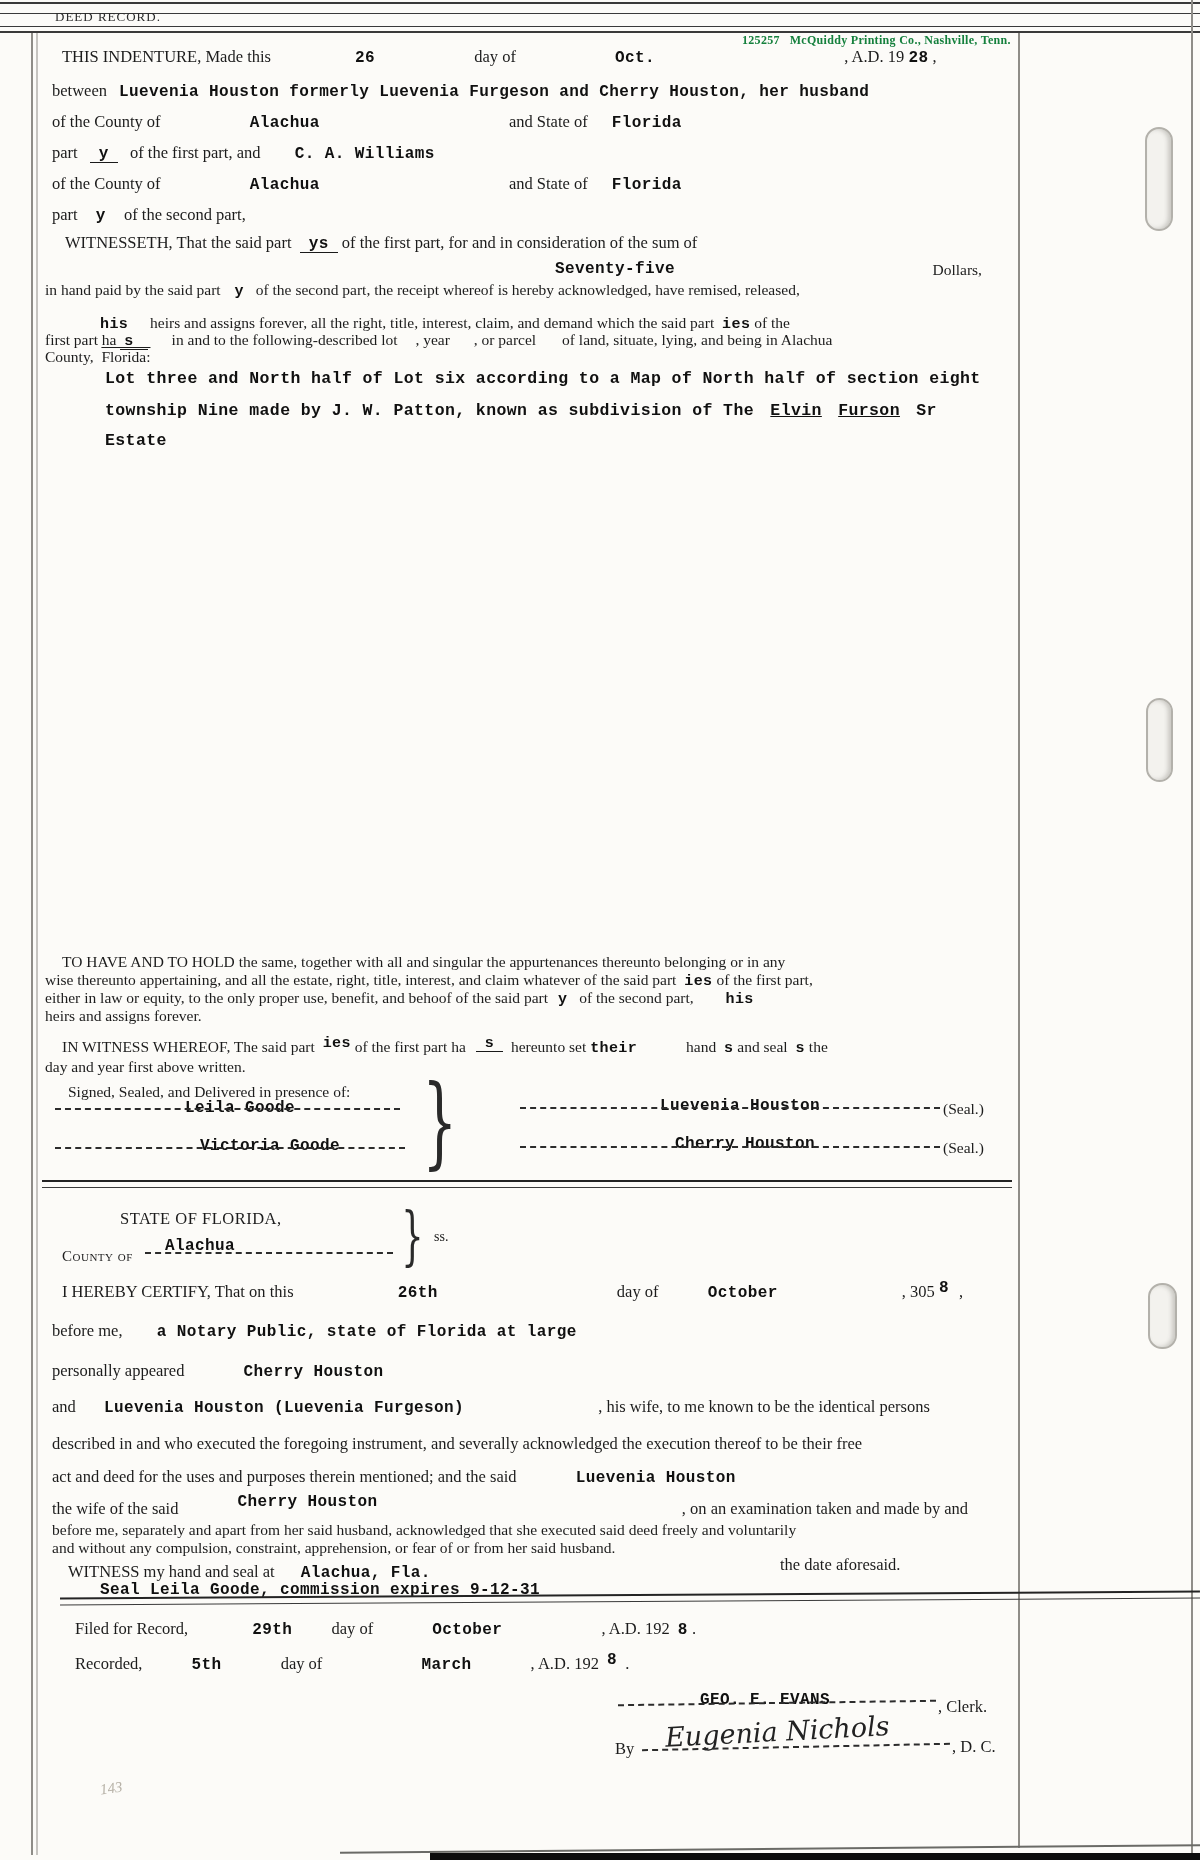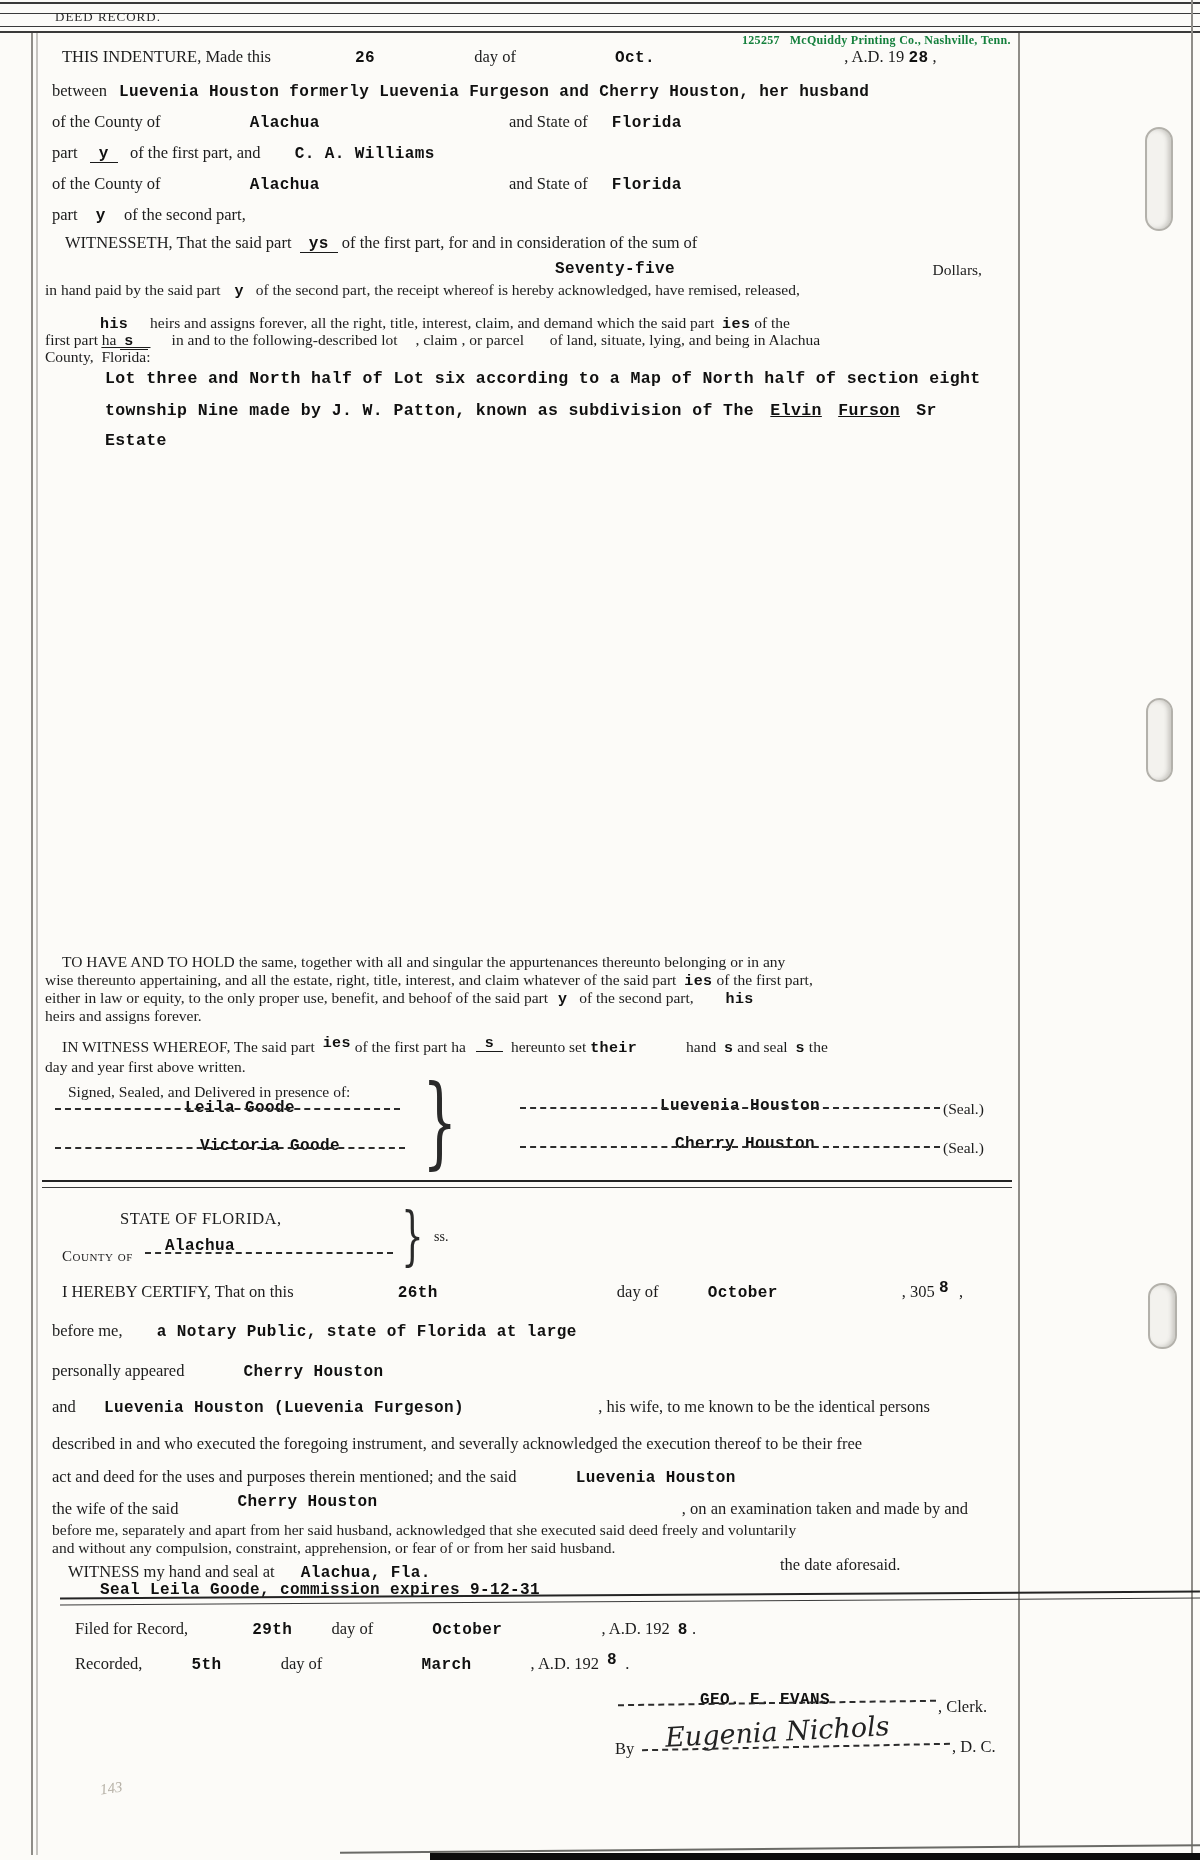--- a/index.html
+++ b/index.html
@@ -120,22 +120,22 @@
     <span class="typed" style="margin-left:55px;">his</span>
     <span style="margin-left:18px;">heirs and assigns forever, all the right, title, interest, claim, and demand which the said part</span>
     <span class="typed" style="margin-left:4px;">ies</span>
     <span>of the</span>
   </div>
 
   <div class="line" style="left:45px;top:331px;">
     <span>first part ha</span>
     <span class="typed ublank" style="padding:0 14px 0 4px;">s</span>
     <span style="margin-left:20px;">in and to the following-described lot</span>
-    <span style="margin-left:14px;">, claim</span>
-    <span style="">, or parcel</span>
+    <span style="margin-left:14px;">, year</span>
+    <span style="margin-left:20px;">, or parcel</span>
     <span style="margin-left:22px;">of land, situate, lying, and being in Alachua</span>
   </div>
 
   <div class="line" style="left:45px;top:348px;">
     <span>County,</span>
     <span class="overlined" style="margin-left:4px;">Florida:</span>
   </div>
 
   <div class="line typed" style="left:105px;top:370px;font-size:16.5px;">Lot three and North half of Lot six according to a Map of North half of section eight</div>
   <div class="line typed" style="left:105px;top:402px;font-size:16.5px;">

